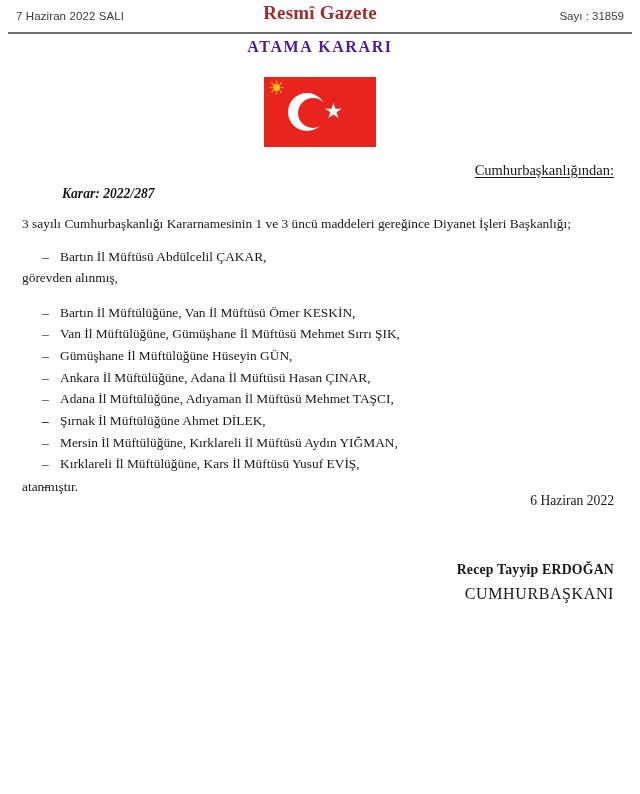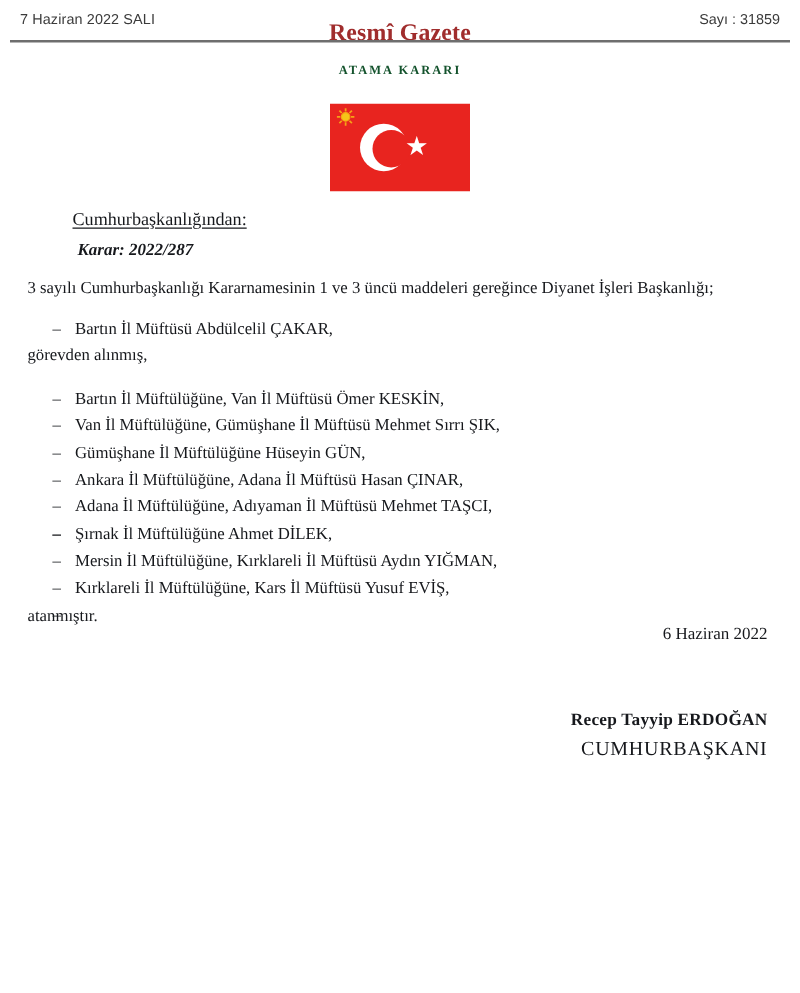--- a/index.html
+++ b/index.html
@@ -46,21 +46,20 @@
     position: absolute;
     left: 0;
     right: 0;
     top: 2px;
     text-align: center;
     font-family: "Liberation Serif", "DejaVu Serif", serif;
     font-size: 19px;
     font-weight: bold;
     color: #a02d2d;
     letter-spacing: 0.2px;
-    margin-top: 14px;
   }
   .masthead-issue {
     position: absolute;
     right: 16px;
     top: 10px;
     font-family: "Liberation Sans", "DejaVu Sans", sans-serif;
     font-size: 11.5px;
     color: #3b3b3b;
     white-space: nowrap;
   }
@@ -68,27 +67,27 @@
     position: absolute;
     left: 8px;
     right: 8px;
     top: 32px;
     height: 2px;
     background: #6e6e6e;
   }
 
   
   .doc-heading {
-    margin-top: 17px;
+    margin-top: 4px;
     text-align: center;
     font-family: "Liberation Serif", "DejaVu Serif", serif;
-    font-size: 10px;
+    font-size: 16px;
     font-weight: bold;
     letter-spacing: 1.6px;
-    color: #14532d;
+    color: #4c1d95;
   }
 
   
   .flag-wrap {
     margin-top: 21px;
     text-align: center;
     height: 70px;
   }
   .flag {
     position: relative;
@@ -144,21 +143,21 @@
     color: #16181c;
   }
   .issuer {
     margin-left: 36px;
     font-size: 14.5px;
     text-decoration: underline;
     text-underline-offset: 2px;
     margin-bottom: 4px;
     display: inline-block;
   }
-  .issuer-line { margin: 0 0 5px 0; }
+  .issuer-line { margin: 0 0 5px 0; text-align: right; }
   .decision-no {
     margin: 0 0 14px 40px;
     font-size: 13.6px;
     font-weight: bold;
     font-style: italic;
   }
   .para {
     margin: 0 0 3px 0;
     text-align: left;
     font-size: 13.4px;

